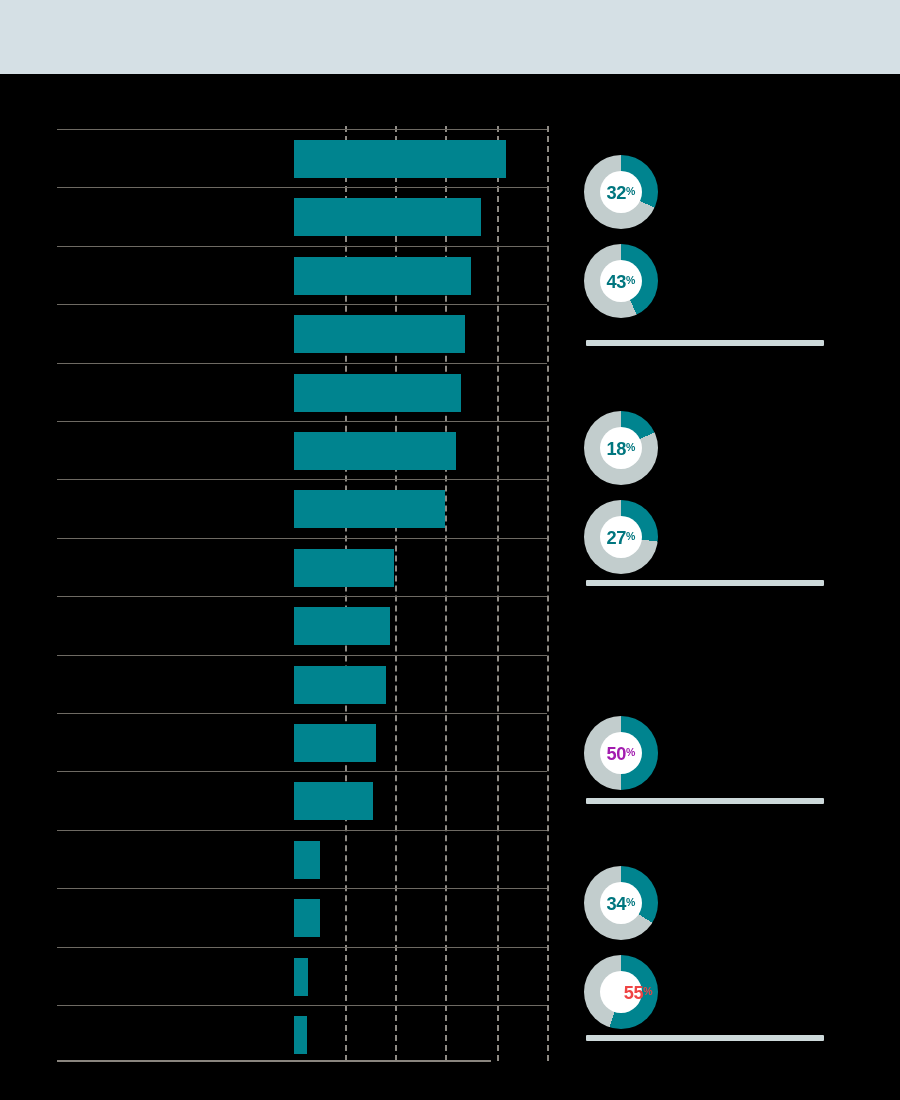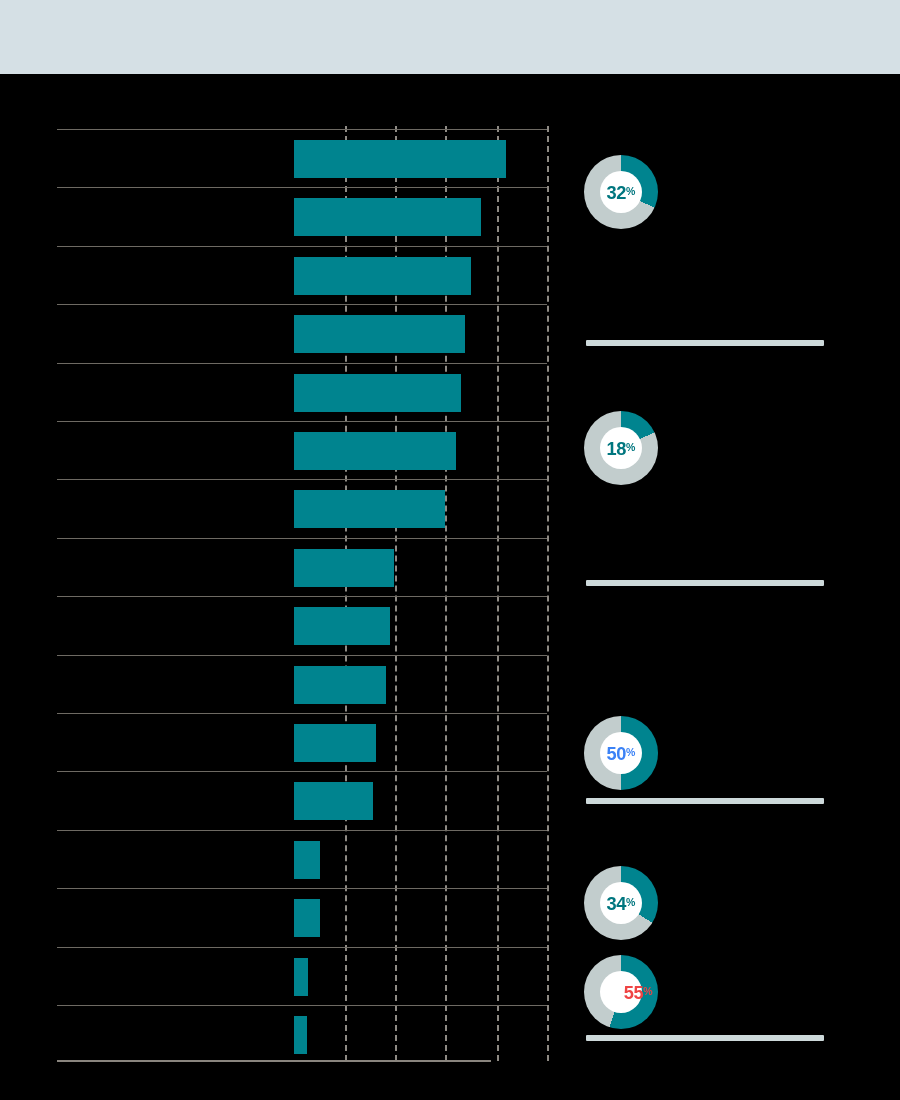--- a/index.html
+++ b/index.html
@@ -146,30 +146,40 @@
       <div class="bar" title="5" style="top: 1016px; left: 294px; width: 13px; background: rgb(0, 132, 143);"></div>
       <div class="axis-bottom"></div>
     </div>
 
   <div class="donuts" id="donut-column">
       <div class="donut" style="left: 584px; top: 155px; background: conic-gradient(rgb(0, 132, 143) 0deg, rgb(0, 132, 143) 115.2deg, rgb(194, 205, 205) 115.2deg, rgb(194, 205, 205) 360deg);">
         <div class="hole">
           <span class="val" style="color: rgb(0, 118, 127);">32<span class="pc">%</span></span>
         </div>
       </div>
+      <div class="donut" style="left: 584px; top: 244px; background: conic-gradient(rgb(0, 132, 143) 0deg, rgb(0, 132, 143) 154.8deg, rgb(194, 205, 205) 154.8deg, rgb(194, 205, 205) 360deg);">
+        <div class="hole">
+          <span class="val" style="color: rgb(0, 118, 127);">43<span class="pc">%</span></span>
+        </div>
+      </div>
       <div class="sep" style="top: 340px; background: rgb(205, 217, 218);"></div>
       <div class="donut" style="left: 584px; top: 411px; background: conic-gradient(rgb(0, 132, 143) 0deg, rgb(0, 132, 143) 64.8deg, rgb(194, 205, 205) 64.8deg, rgb(194, 205, 205) 360deg);">
         <div class="hole">
           <span class="val" style="color: rgb(0, 118, 127);">18<span class="pc">%</span></span>
         </div>
       </div>
+      <div class="donut" style="left: 584px; top: 500px; background: conic-gradient(rgb(0, 132, 143) 0deg, rgb(0, 132, 143) 97.2deg, rgb(194, 205, 205) 97.2deg, rgb(194, 205, 205) 360deg);">
+        <div class="hole">
+          <span class="val" style="color: rgb(0, 118, 127);">27<span class="pc">%</span></span>
+        </div>
+      </div>
       <div class="sep" style="top: 580px; background: rgb(205, 217, 218);"></div>
       <div class="donut" style="left: 584px; top: 716px; background: conic-gradient(rgb(0, 132, 143) 0deg, rgb(0, 132, 143) 180deg, rgb(194, 205, 205) 180deg, rgb(194, 205, 205) 360deg);">
         <div class="hole">
-          <span class="val" style="color: #3b82f6;">50<span class="pc">%</span></span>
+          <span class="val" style="color: #a21caf;">50<span class="pc">%</span></span>
         </div>
       </div>
       <div class="sep" style="top: 798px; background: rgb(205, 217, 218);"></div>
       <div class="donut" style="left: 584px; top: 866px; background: conic-gradient(rgb(0, 132, 143) 0deg, rgb(0, 132, 143) 122.4deg, rgb(194, 205, 205) 122.4deg, rgb(194, 205, 205) 360deg);">
         <div class="hole">
           <span class="val" style="color: rgb(0, 118, 127);">34<span class="pc">%</span></span>
         </div>
       </div>
       <div class="donut" style="left: 584px; top: 955px; background: conic-gradient(rgb(0, 132, 143) 0deg, rgb(0, 132, 143) 198deg, rgb(194, 205, 205) 198deg, rgb(194, 205, 205) 360deg);">
         <div class="hole">

